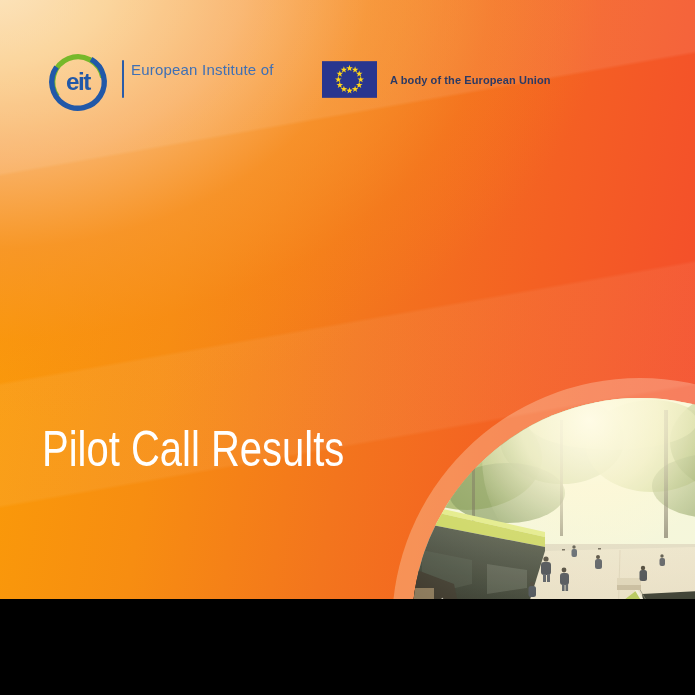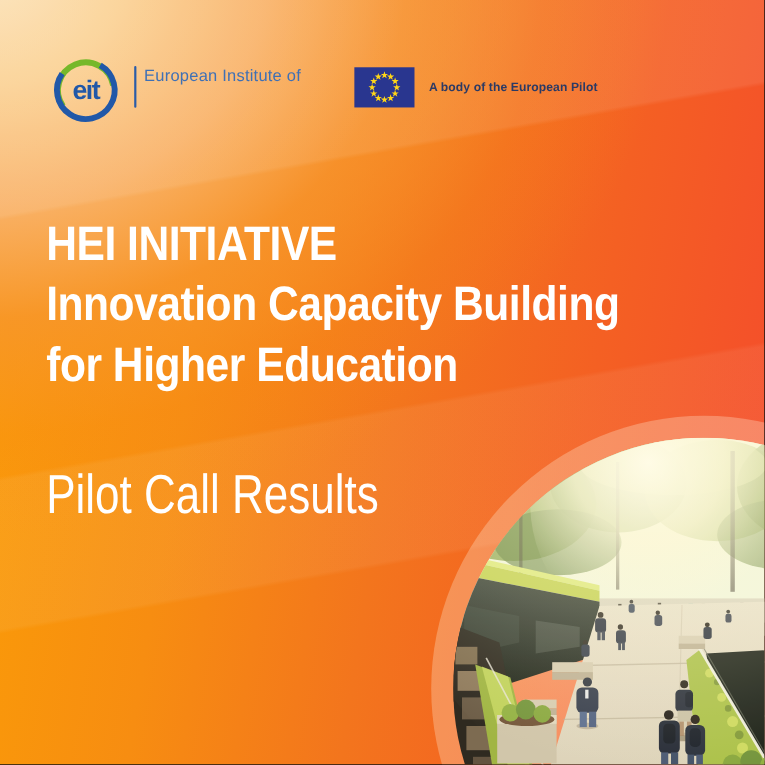--- a/index.html
+++ b/index.html
@@ -1,17 +1,17 @@
 <!DOCTYPE html>
 <html><head>
 <meta charset="utf-8">
 <style>
   html,body{margin:0;padding:0;background:#000;}
   .stage{
-    position:relative;width:695px;height:695px;overflow:hidden;
+    position:relative;width:695px;height:599px;overflow:hidden;
     font-family:"Liberation Sans",sans-serif;
     background:
       radial-gradient(115% 95% at -2% -4%, #fce4bc 0%, #fbd193 16%, #f9b268 32%, rgba(247,150,48,.75) 48%, rgba(247,140,30,.25) 64%, rgba(247,140,30,0) 78%),
       linear-gradient(99deg, #fb9e06 0%, #f78d11 28%, #f3751d 52%, #f46023 74%, #f44e2b 96%);
   }
   .streaks{position:absolute;inset:0;pointer-events:none;
     background:
       linear-gradient(170deg, rgba(255,255,255,.09) 0%, rgba(255,255,255,.09) 24%, rgba(255,255,255,0) 24.5%),
       linear-gradient(170deg, rgba(255,255,255,0) 53%, rgba(255,244,222,.07) 53.5%, rgba(255,244,222,.07) 70%, rgba(255,255,255,0) 70.5%);
   }
@@ -57,27 +57,22 @@
       <use href="#st" transform="translate(27,29)"></use>
     <use href="#st" transform="translate(21.5,27.53)"></use>
       <use href="#st" transform="translate(17.47,23.5)"></use>
     <use href="#st" transform="translate(16,18)"></use>
       <use href="#st" transform="translate(17.47,12.5)"></use>
     <use href="#st" transform="translate(21.5,8.47)"></use>
       <use href="#st" transform="translate(27,7)"></use>
     <use href="#st" transform="translate(32.5,8.47)"></use>
       <use href="#st" transform="translate(36.53,12.5)"></use>
   </svg>
-  <div class="eu-caption">A body of the European Pilot</div>
-
-  <div class="title">
-    <div class="title-line">HEI INITIATIVE</div>
-    <div class="title-line">Innovation Capacity Building</div>
-    <div class="title-line">for Higher Education</div>
-  </div>
+  <div class="eu-caption">A body of the European Union</div>
+
   <div class="subtitle">Pilot Call Results</div>
 
   <div class="photo-ring"></div>
   <div class="photo-circle">
     <svg width="456" height="456" viewBox="0 0 456 456">
       <defs>
         <radialGradient id="sun" cx="0.43" cy="0.35" r="0.55">
           <stop offset="0" stop-color="#fffef2" stop-opacity="1"></stop>
           <stop offset="0.5" stop-color="#fdf8d8" stop-opacity=".75"></stop>
           <stop offset="1" stop-color="#fdf8d8" stop-opacity="0"></stop>

